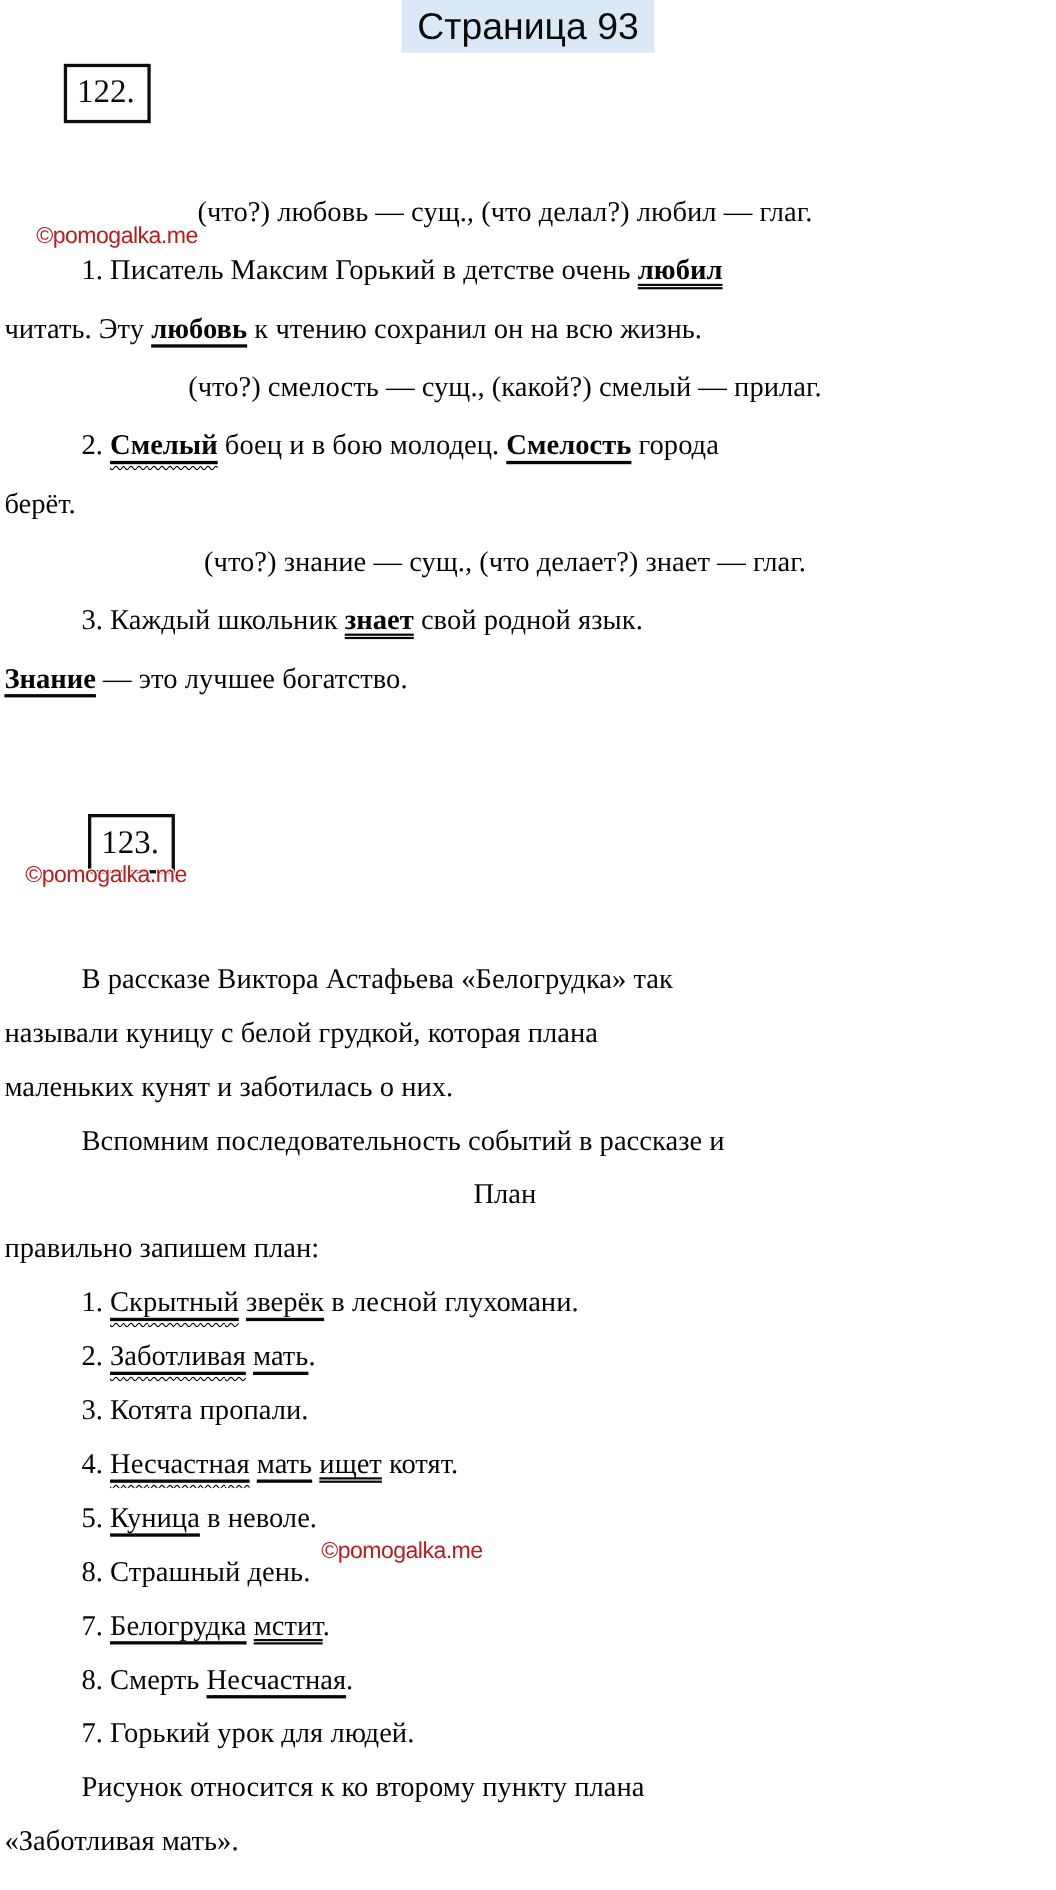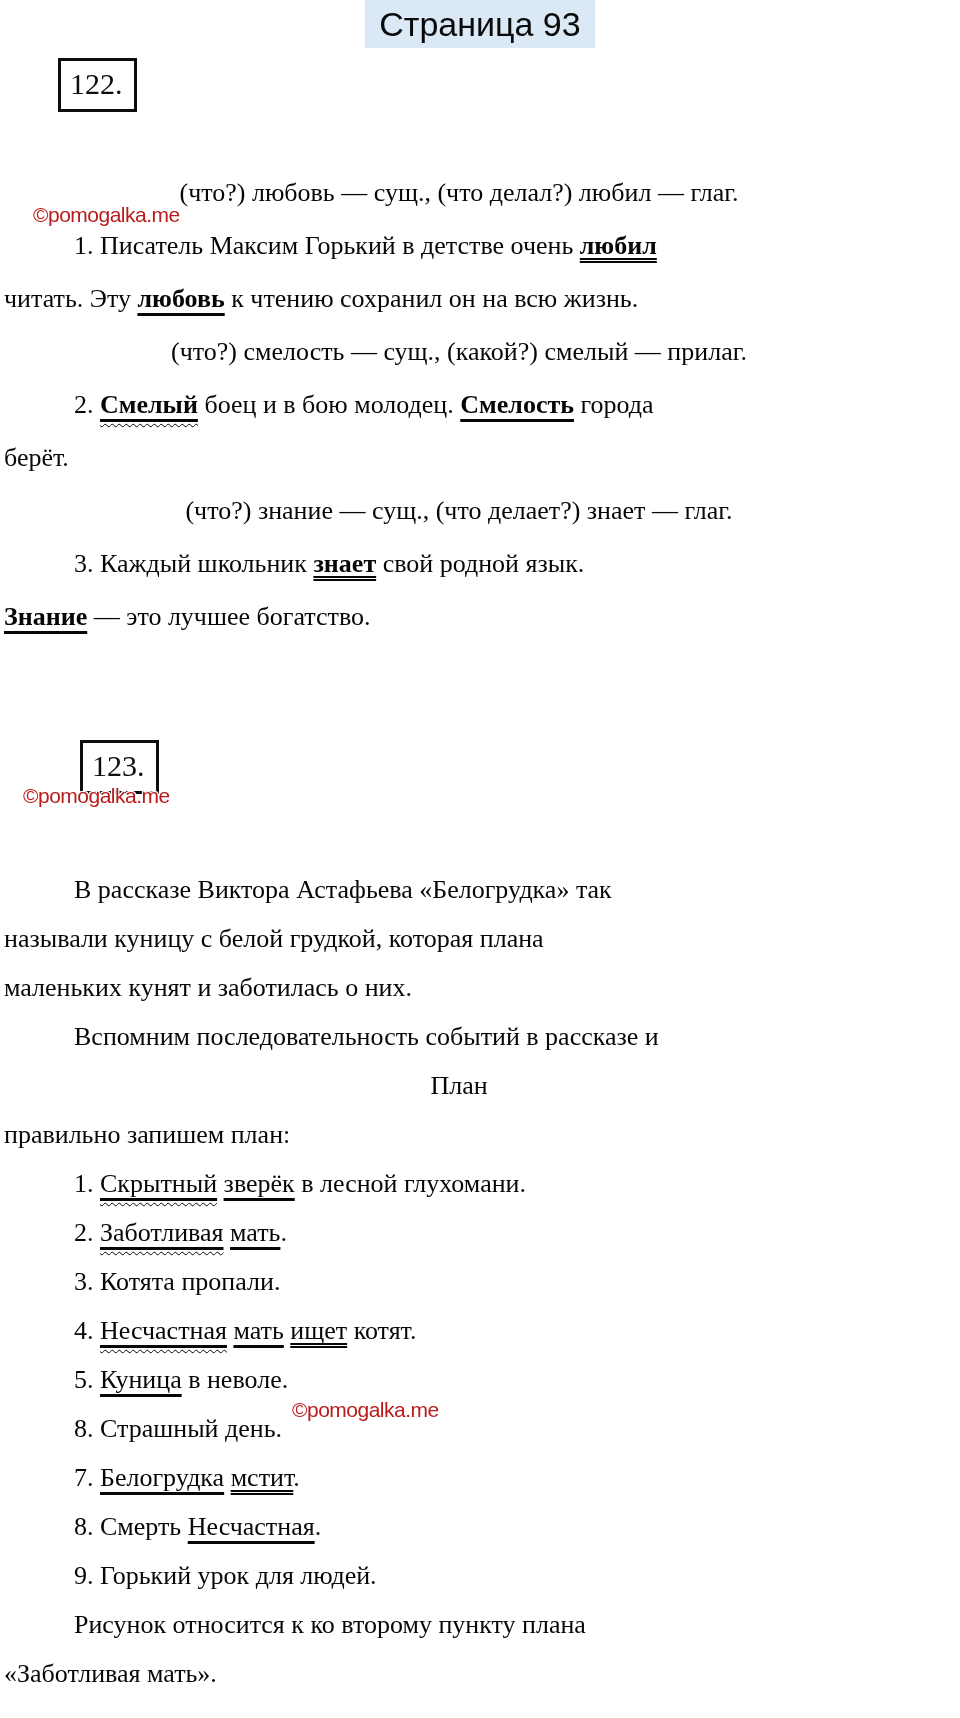--- a/index.html
+++ b/index.html
@@ -121,21 +121,21 @@
       <div class="line align-center"><span>План</span></div>
       <div class="line no-indent"><span>правильно запишем план:</span></div>
       <div class="line indent"><span>1. </span><span class="u-solid"><span class="u-wavy">Скрытный</span></span><span> </span><span class="u-solid">зверёк</span><span> в лесной глухомани.</span></div>
       <div class="line indent"><span>2. </span><span class="u-solid"><span class="u-wavy">Заботливая</span></span><span> </span><span class="u-solid">мать</span><span>.</span></div>
       <div class="line indent"><span>3. Котята пропали.</span></div>
       <div class="line indent"><span>4. </span><span class="u-solid"><span class="u-wavy">Несчастная</span></span><span> </span><span class="u-solid">мать</span><span> </span><span class="u-double">ищет</span><span> котят.</span></div>
       <div class="line indent"><span>5. </span><span class="u-solid">Куница</span><span> в неволе.</span></div>
       <div class="line indent"><span>8. Страшный день.</span></div>
       <div class="line indent"><span>7. </span><span class="u-solid">Белогрудка</span><span> </span><span class="u-double">мстит</span><span>.</span></div>
       <div class="line indent"><span>8. Смерть </span><span class="u-solid">Несчастная</span><span>.</span></div>
-      <div class="line indent"><span>9. Горький урок для людей.</span></div>
+      <div class="line indent"><span>7. Горький урок для людей.</span></div>
       <div class="line indent"><span>Рисунок относится к ко второму пункту плана</span></div>
       <div class="line no-indent"><span>«Заботливая мать».</span></div>
     </div>
 
   <span class="watermark wm-1">©pomogalka.me</span>
   <span class="watermark wm-2">©pomogalka.me</span>
   <span class="watermark wm-3">©pomogalka.me</span>
 
 </div>
 

